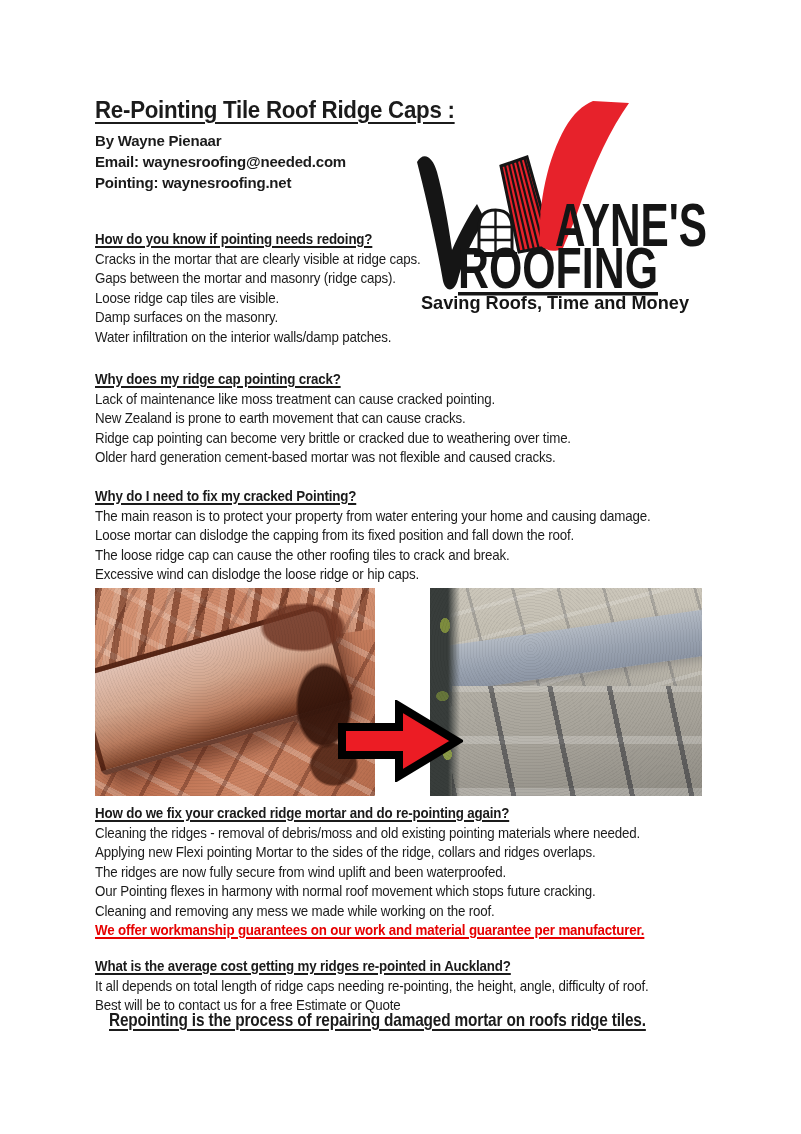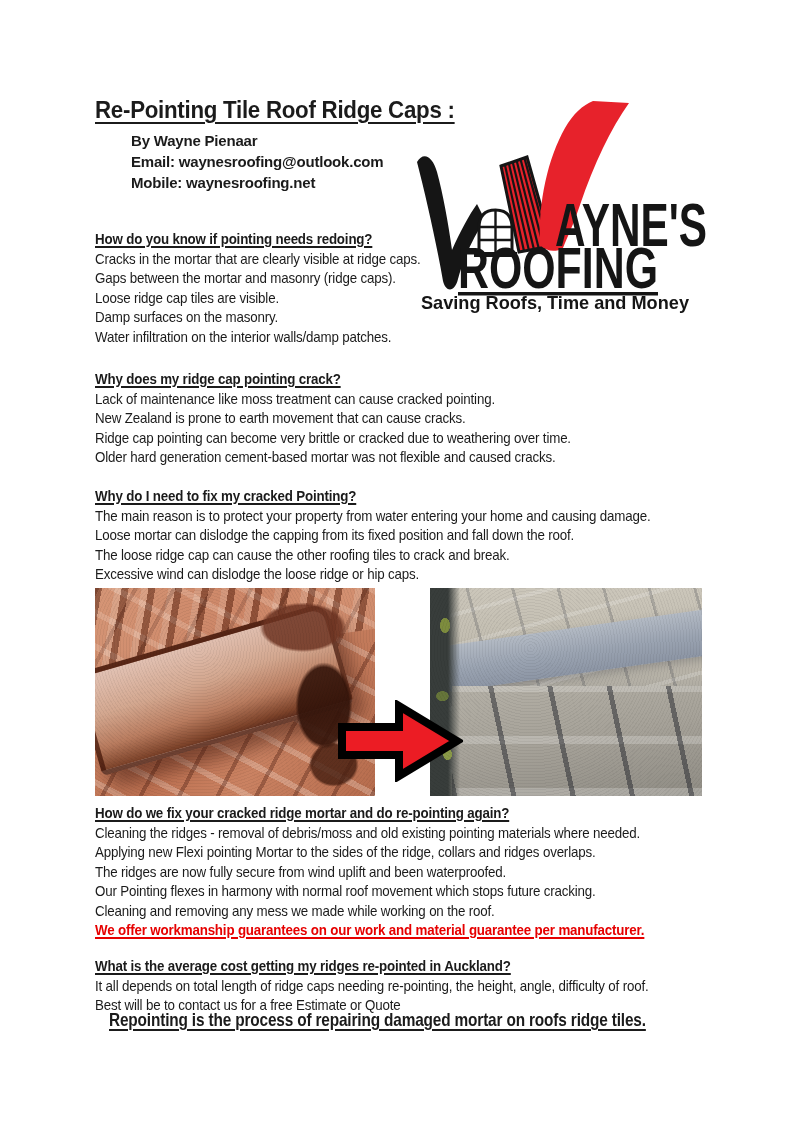--- a/index.html
+++ b/index.html
@@ -6,21 +6,21 @@
   .page{position:relative;width:801px;height:1134px;background:#ffffff;overflow:hidden;
         font-family:"Liberation Sans",sans-serif;color:#1b1b1b;}
   .squish{transform:scaleX(.89);transform-origin:left top;}
 
   .title{position:absolute;left:95px;top:96px;margin:0;font-size:24px;font-weight:bold;
          letter-spacing:-.3px;white-space:nowrap;text-decoration:underline;
          text-decoration-thickness:2px;text-underline-offset:4px;
          transform:scaleX(.93);transform-origin:left top;}
 
   .byline{position:absolute;left:95px;top:130px;font-size:15px;font-weight:bold;
-          line-height:21px;letter-spacing:-.2px;white-space:nowrap;margin-left:36px;}
+          line-height:21px;letter-spacing:-.2px;white-space:nowrap;}
 
   .sec{position:absolute;left:95px;font-size:15px;line-height:19.5px;letter-spacing:-.2px;
        white-space:nowrap;}
   .sec .hd{font-weight:bold;text-decoration:underline;text-decoration-thickness:1.5px;
            text-underline-offset:2px;}
   .sec .hl{font-weight:bold;color:#e60000;text-decoration:underline;
            text-decoration-thickness:1.5px;text-underline-offset:2px;}
   .s1{top:229px;} .s2{top:369px;} .s3{top:486px;} .s4{top:803px;} .s5{top:956px;}
 
   .closing{position:absolute;left:109px;top:1009px;font-size:19px;font-weight:bold;
@@ -79,22 +79,22 @@
 </style>
 </head>
 <body>
 
 <div class="page">
 
   <h1 class="title">Re-Pointing Tile Roof Ridge Caps :</h1>
 
   <div class="byline">
     <div>By Wayne Pienaar</div>
-    <div>Email: waynesroofing@outlook.com</div>
-    <div>Mobile: waynesroofing.net</div>
+    <div>Email: waynesroofing@needed.com</div>
+    <div>Pointing: waynesroofing.net</div>
   </div>
 
   <svg class="logo" viewBox="0 0 300 215" aria-hidden="true">
     <path fill="#151515" d="M2,62 C8,52 17,55 22,72 C28,94 33,122 37,150 C45,132 54,115 62,104 L70,120 C58,137 48,160 43,179 C40,192 31,193 28,181 C21,141 11,97 2,62 Z"></path>
     <g>
       <path d="M64,155 L64,128 Q64,110 80.5,110 Q97,110 97,128 L97,155 Z" fill="#ffffff" stroke="#151515" stroke-width="3"></path>
       <line x1="80.5" y1="111" x2="80.5" y2="155" stroke="#151515" stroke-width="2.4"></line>
       <line x1="64" y1="127" x2="97" y2="127" stroke="#151515" stroke-width="2.4"></line>
       <line x1="64" y1="140" x2="97" y2="140" stroke="#151515" stroke-width="2.4"></line>
       <rect x="59" y="152" width="43" height="5" fill="#151515"></rect>

